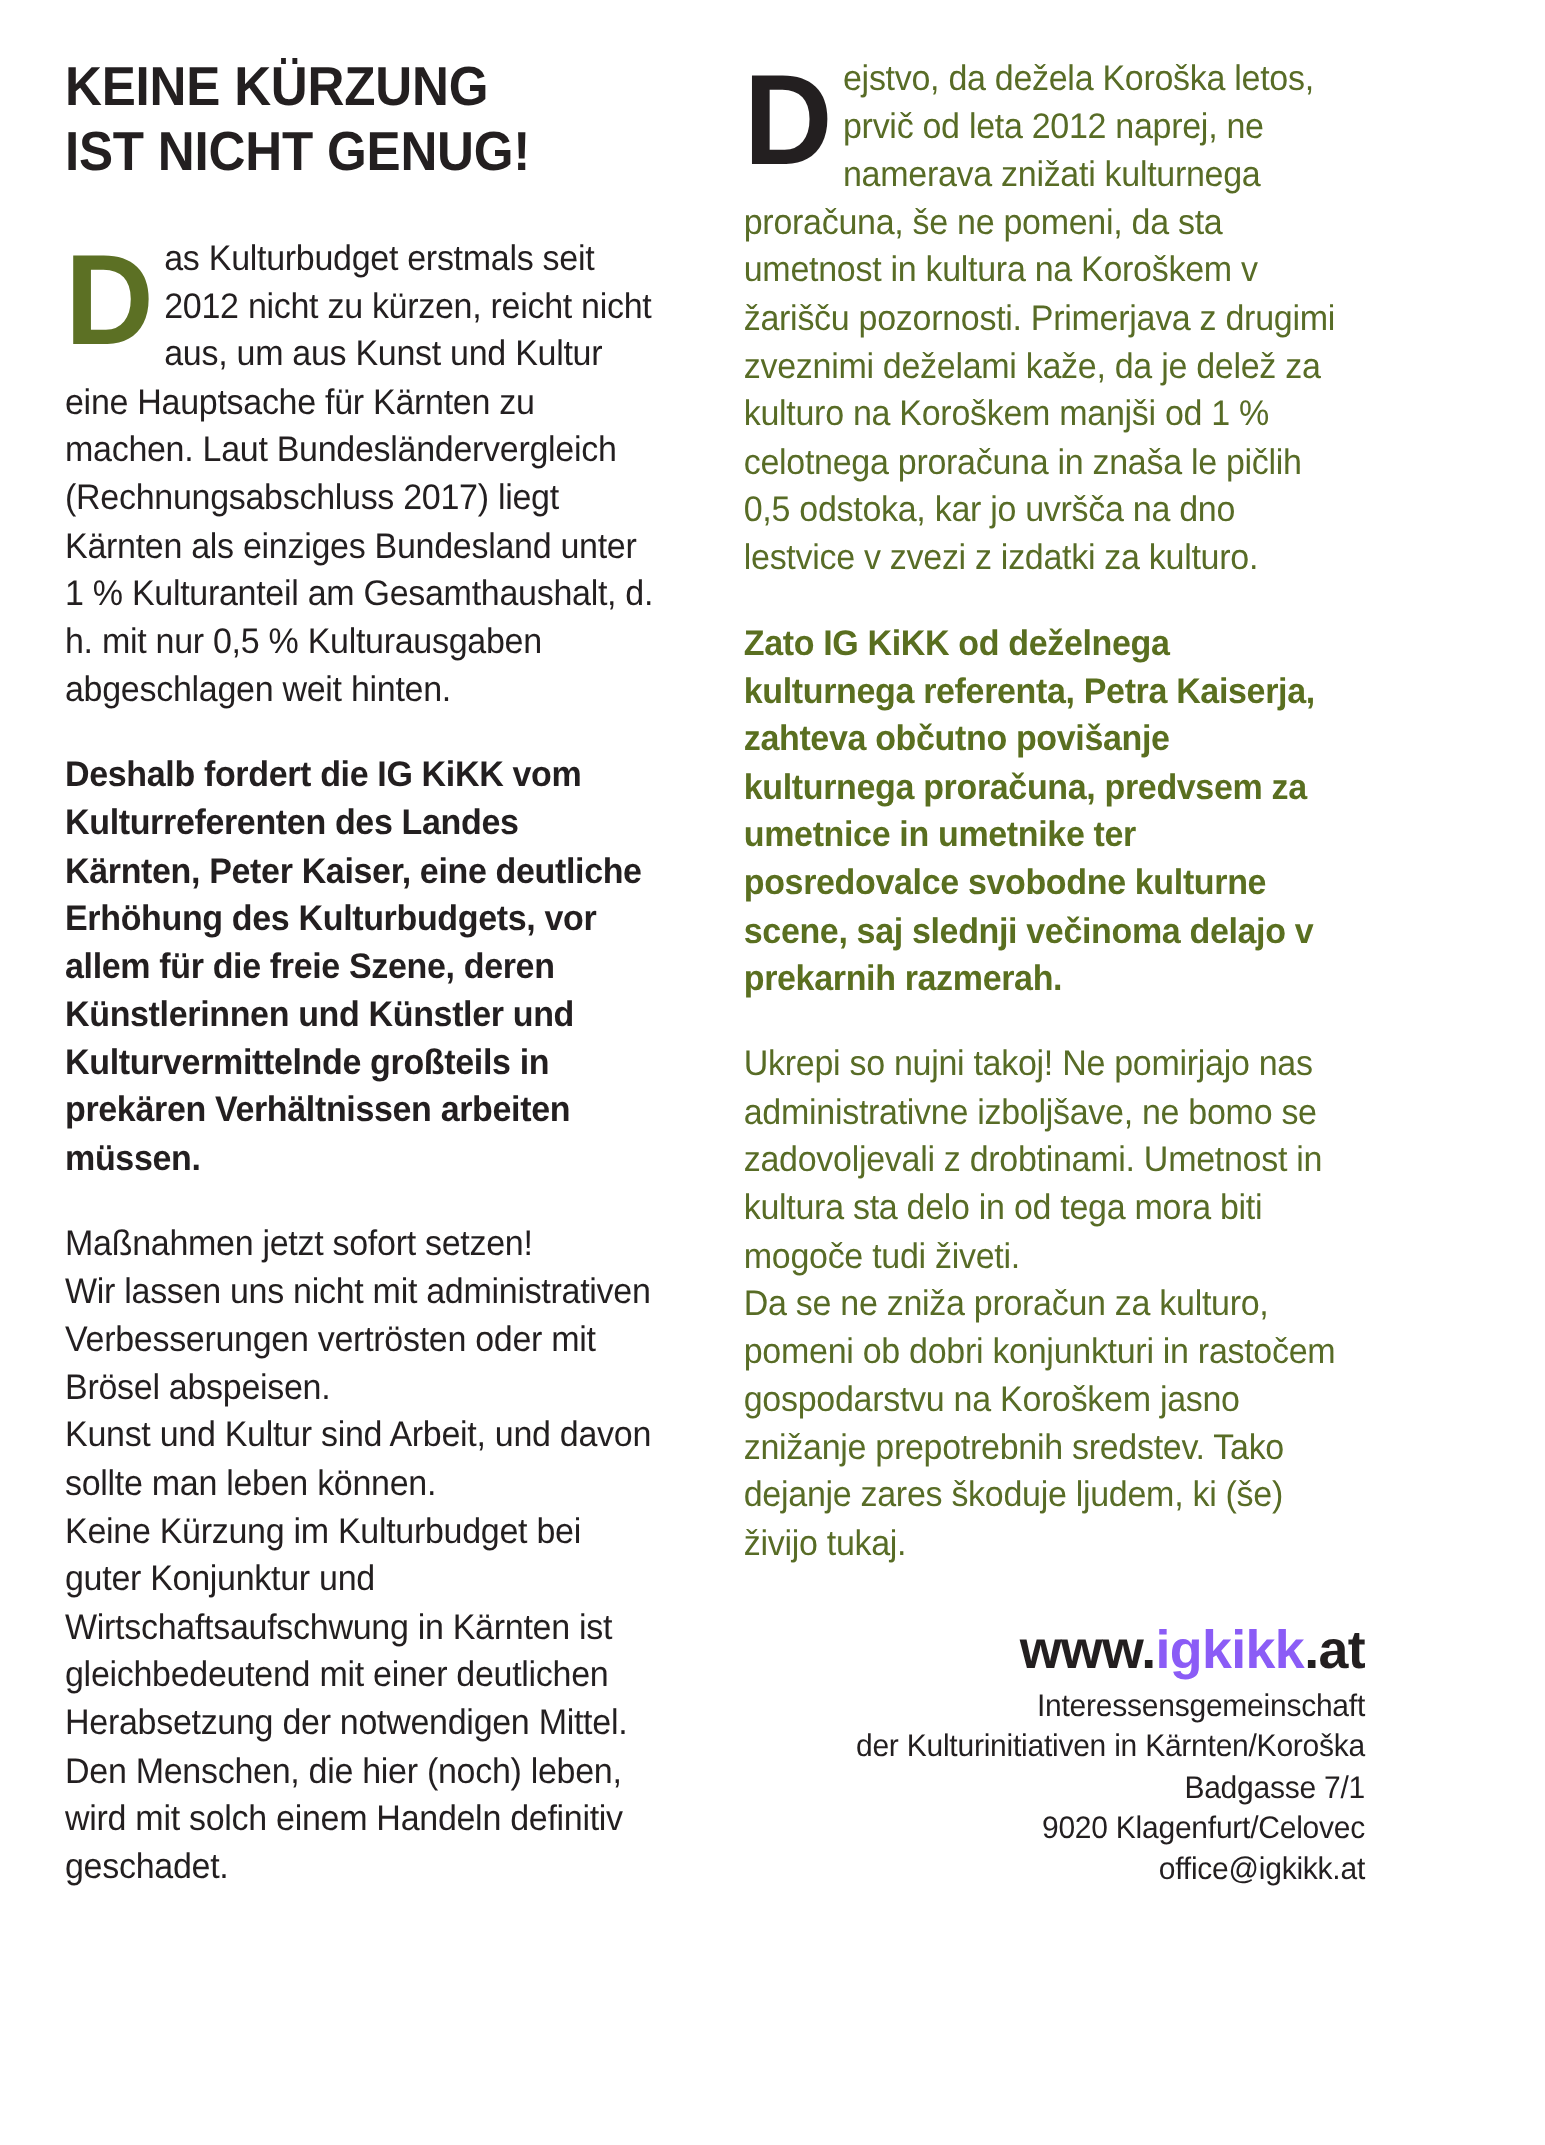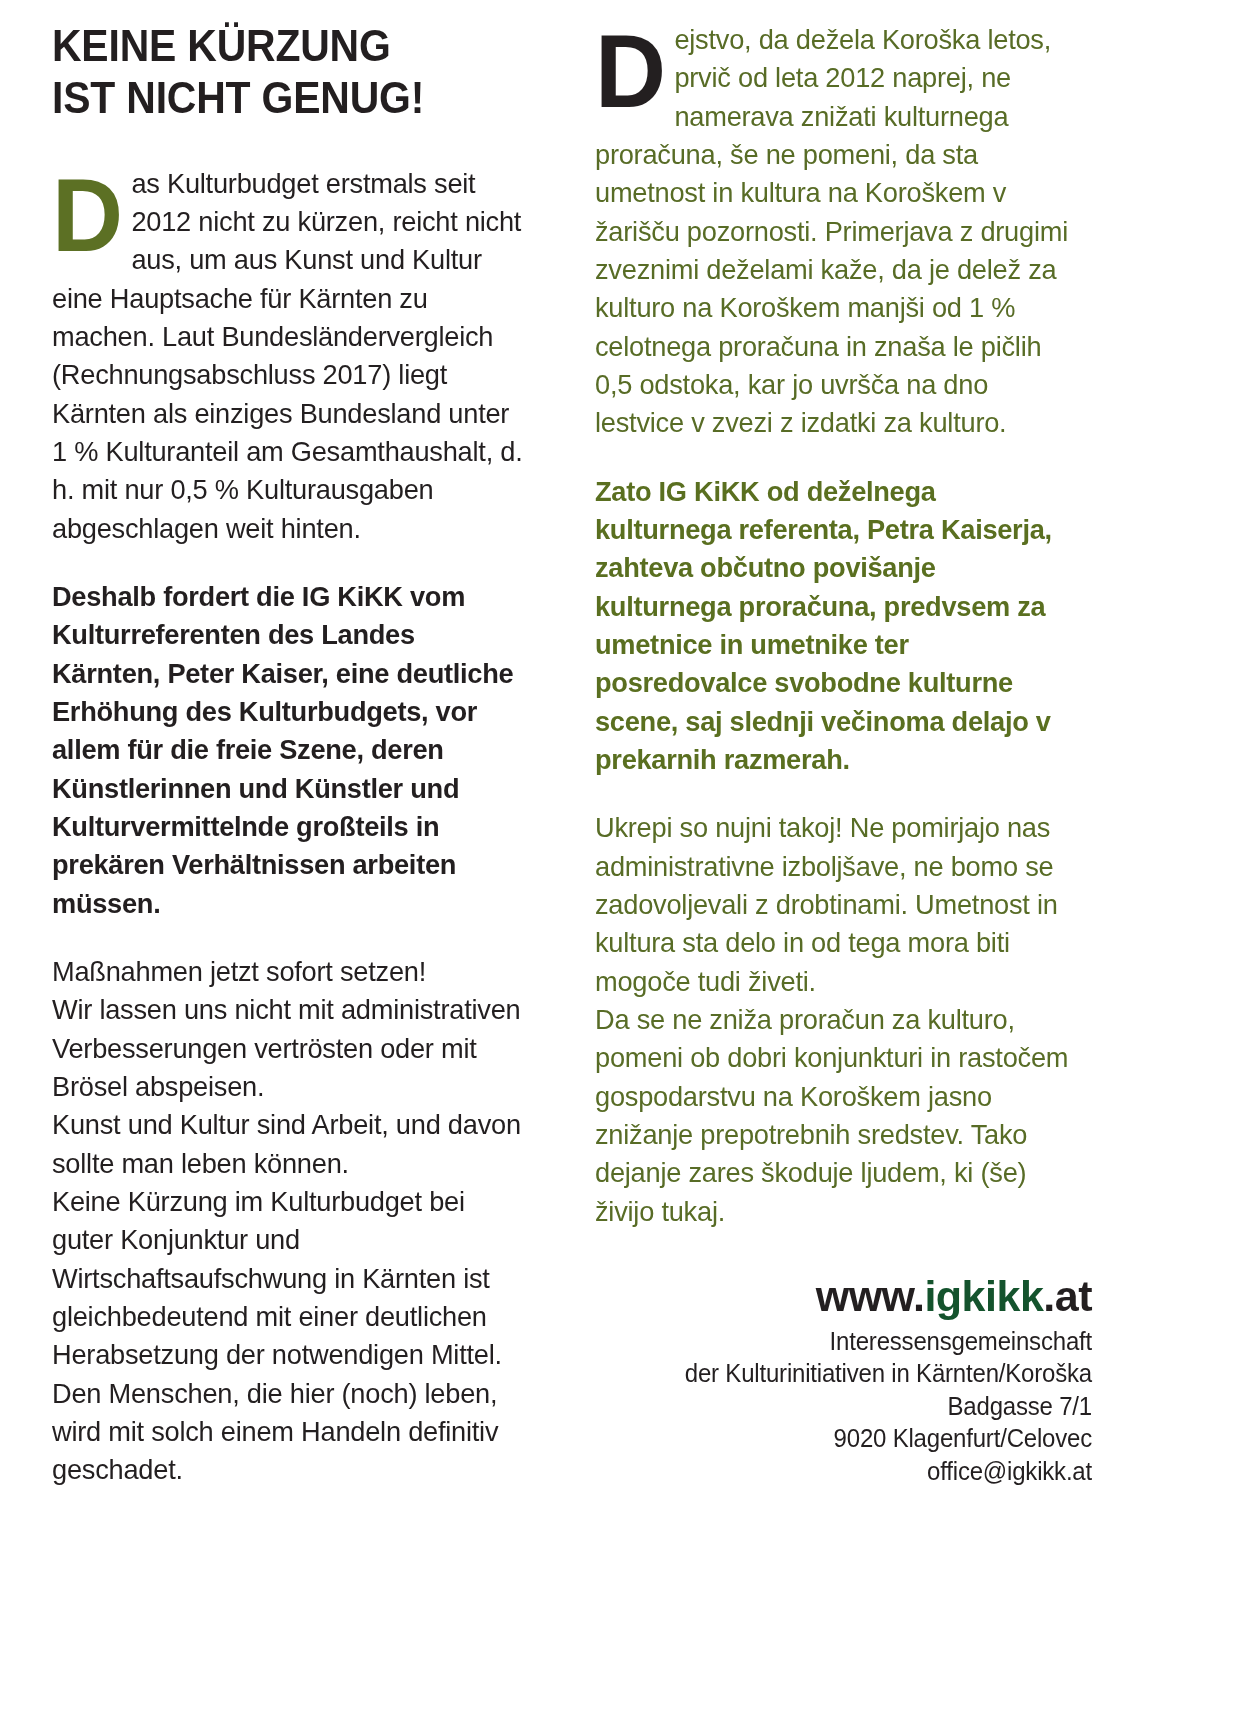--- a/index.html
+++ b/index.html
@@ -11,21 +11,21 @@
     width: 1236px;
     height: 1716px;
     font-family: "Liberation Sans", sans-serif;
     -webkit-font-smoothing: antialiased;
   }
   .page {
     position: relative;
     width: 1236px;
     height: 1716px;
     box-sizing: border-box;
-    padding: 20px 52px 10px 52px;
+    padding: 44px 52px 10px 52px;
     background: #ffffff;
     overflow: hidden;
   }
   .columns {
     display: flex;
     gap: 46px;
     align-items: flex-start;
     height: 100%;
   }
   .col {
@@ -84,21 +84,21 @@
   .site-url {
     font-family: "Liberation Sans Narrow", "Liberation Sans", sans-serif;
     font-weight: bold;
     font-size: 43px;
     line-height: 1.05;
     color: #231f20;
     letter-spacing: -0.5px;
     margin: 0 0 6px 0;
     white-space: nowrap;
   }
-  .site-url .u-green { color: #14532d; }
+  .site-url .u-green { color: #8b5cf6; }
   .addr-line {
     font-size: 25px;
     line-height: 1.3;
     color: #231f20;
     letter-spacing: -0.2px;
     white-space: nowrap;
     transform: scaleX(0.96);
     transform-origin: right top;
   }
 </style>

